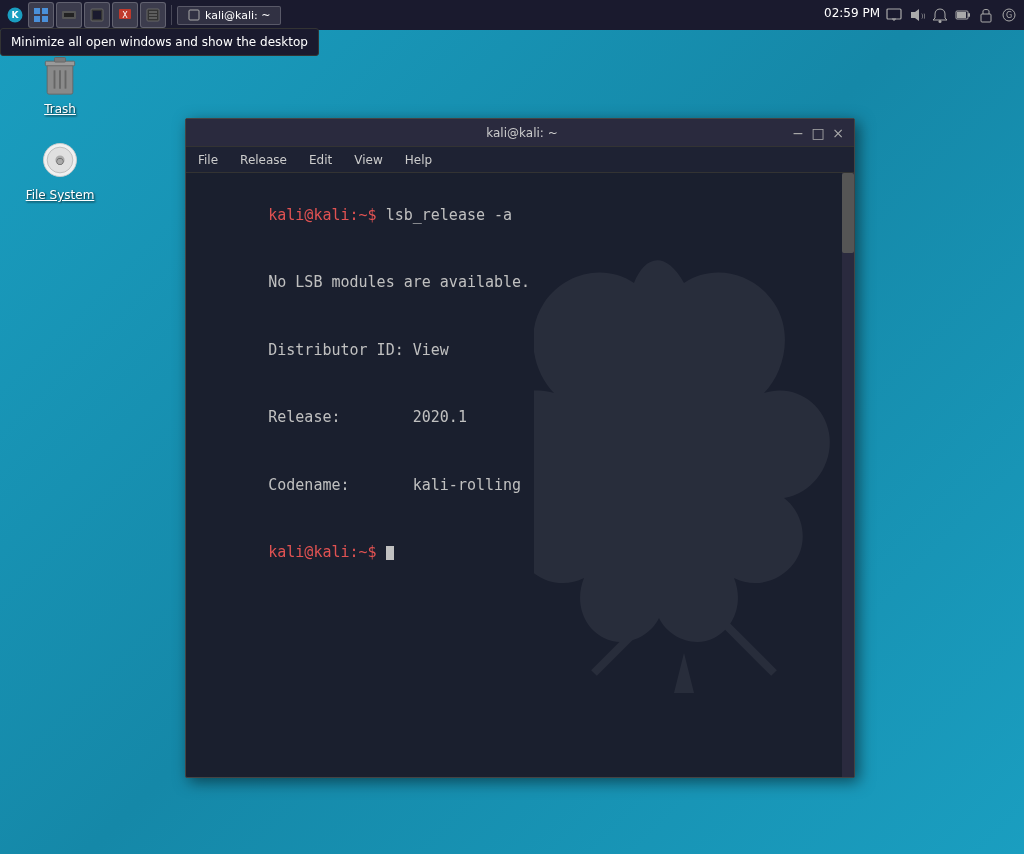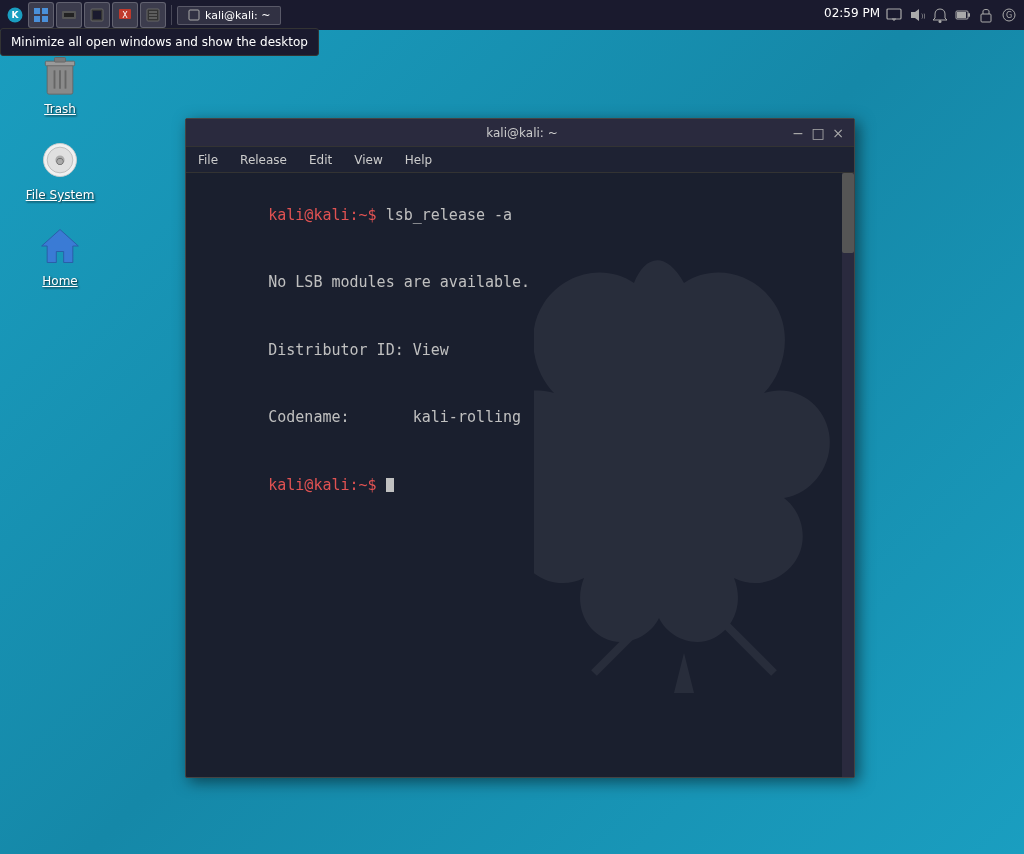--- a/index.html
+++ b/index.html
@@ -430,28 +430,20 @@
         <svg class="filesys-icon" viewBox="0 0 48 48">
           <ellipse cx="24" cy="24" rx="18" ry="18" fill="#f0f0f0" stroke="#ccc" stroke-width="1"></ellipse>
           <ellipse cx="24" cy="24" rx="14" ry="14" fill="#e0e0e0" stroke="#bbb" stroke-width="1"></ellipse>
           <circle cx="24" cy="24" r="5" fill="#aaa"></circle>
           <text x="24" y="28" text-anchor="middle" font-size="10" fill="#555" font-weight="bold">○</text>
         </svg>
       </div>
       <span class="desktop-icon-label">File System</span>
     </div>
 
-    <div class="desktop-icon">
-      <div class="desktop-icon-img">
-        <svg class="home-icon" viewBox="0 0 48 48">
-          <polygon points="24,6 4,24 10,24 10,42 20,42 20,30 28,30 28,42 38,42 38,24 44,24" fill="#3a7bd5" stroke="#2a5ba5" stroke-width="1"></polygon>
-        </svg>
-      </div>
-      <span class="desktop-icon-label">Home</span>
-    </div>
   </div>
 
   <div class="terminal-window">
 
     <div class="terminal-titlebar">
       <div style="width:60px"></div>
       <div class="terminal-title">kali@kali: ~</div>
       <div class="terminal-controls">
         <div class="terminal-control">−</div>
         <div class="terminal-control">□</div>
@@ -481,20 +473,23 @@
       <div class="term-line">
         <span class="term-red">kali@kali:~$ </span><span class="term-white">lsb_release -a</span>
       </div>
       <div class="term-line">
         <span class="term-white">No LSB modules are available.</span>
       </div>
       <div class="term-line">
         <span class="term-white">Distributor ID:	View</span>
       </div>
       <div class="term-line">
+        <span class="term-white">Release:	2020.1</span>
+      </div>
+      <div class="term-line">
         <span class="term-white">Codename:	kali-rolling</span>
       </div>
       <div class="term-line">
         <span class="term-red">kali@kali:~$ </span><span class="term-cursor"></span>
       </div>
 
       <div class="terminal-scrollbar">
         <div class="terminal-scrollbar-thumb"></div>
       </div>
     </div>

